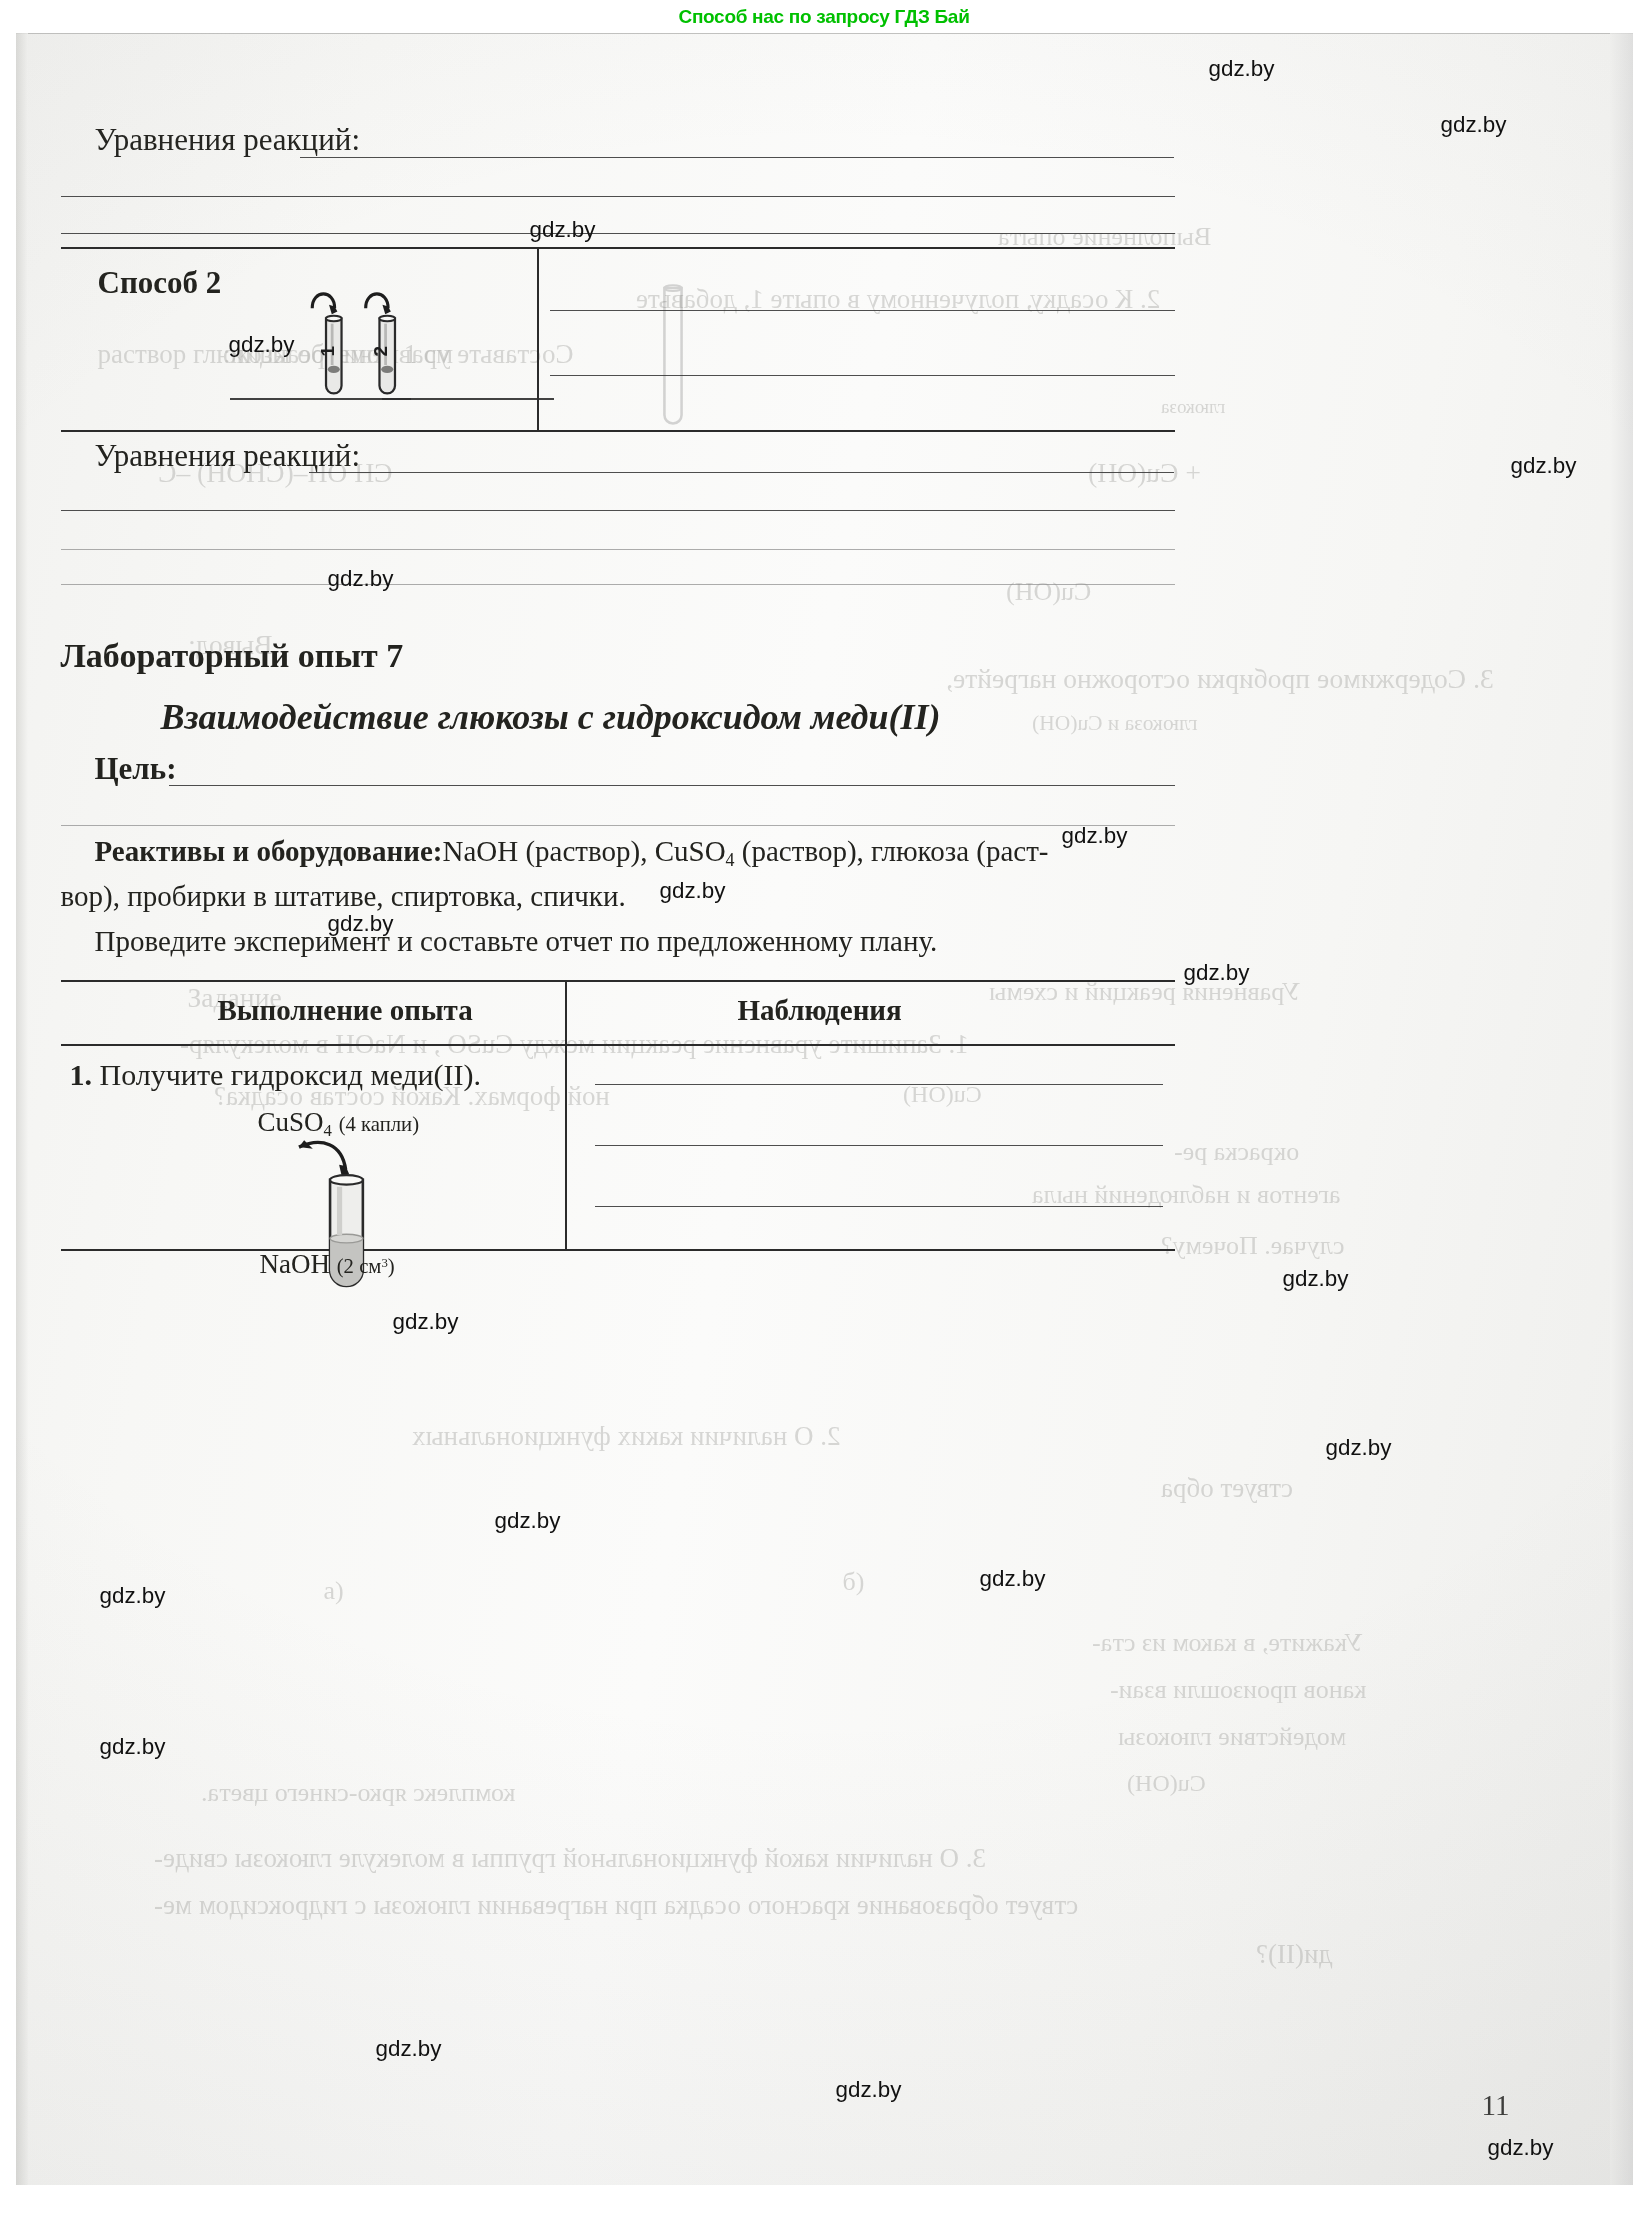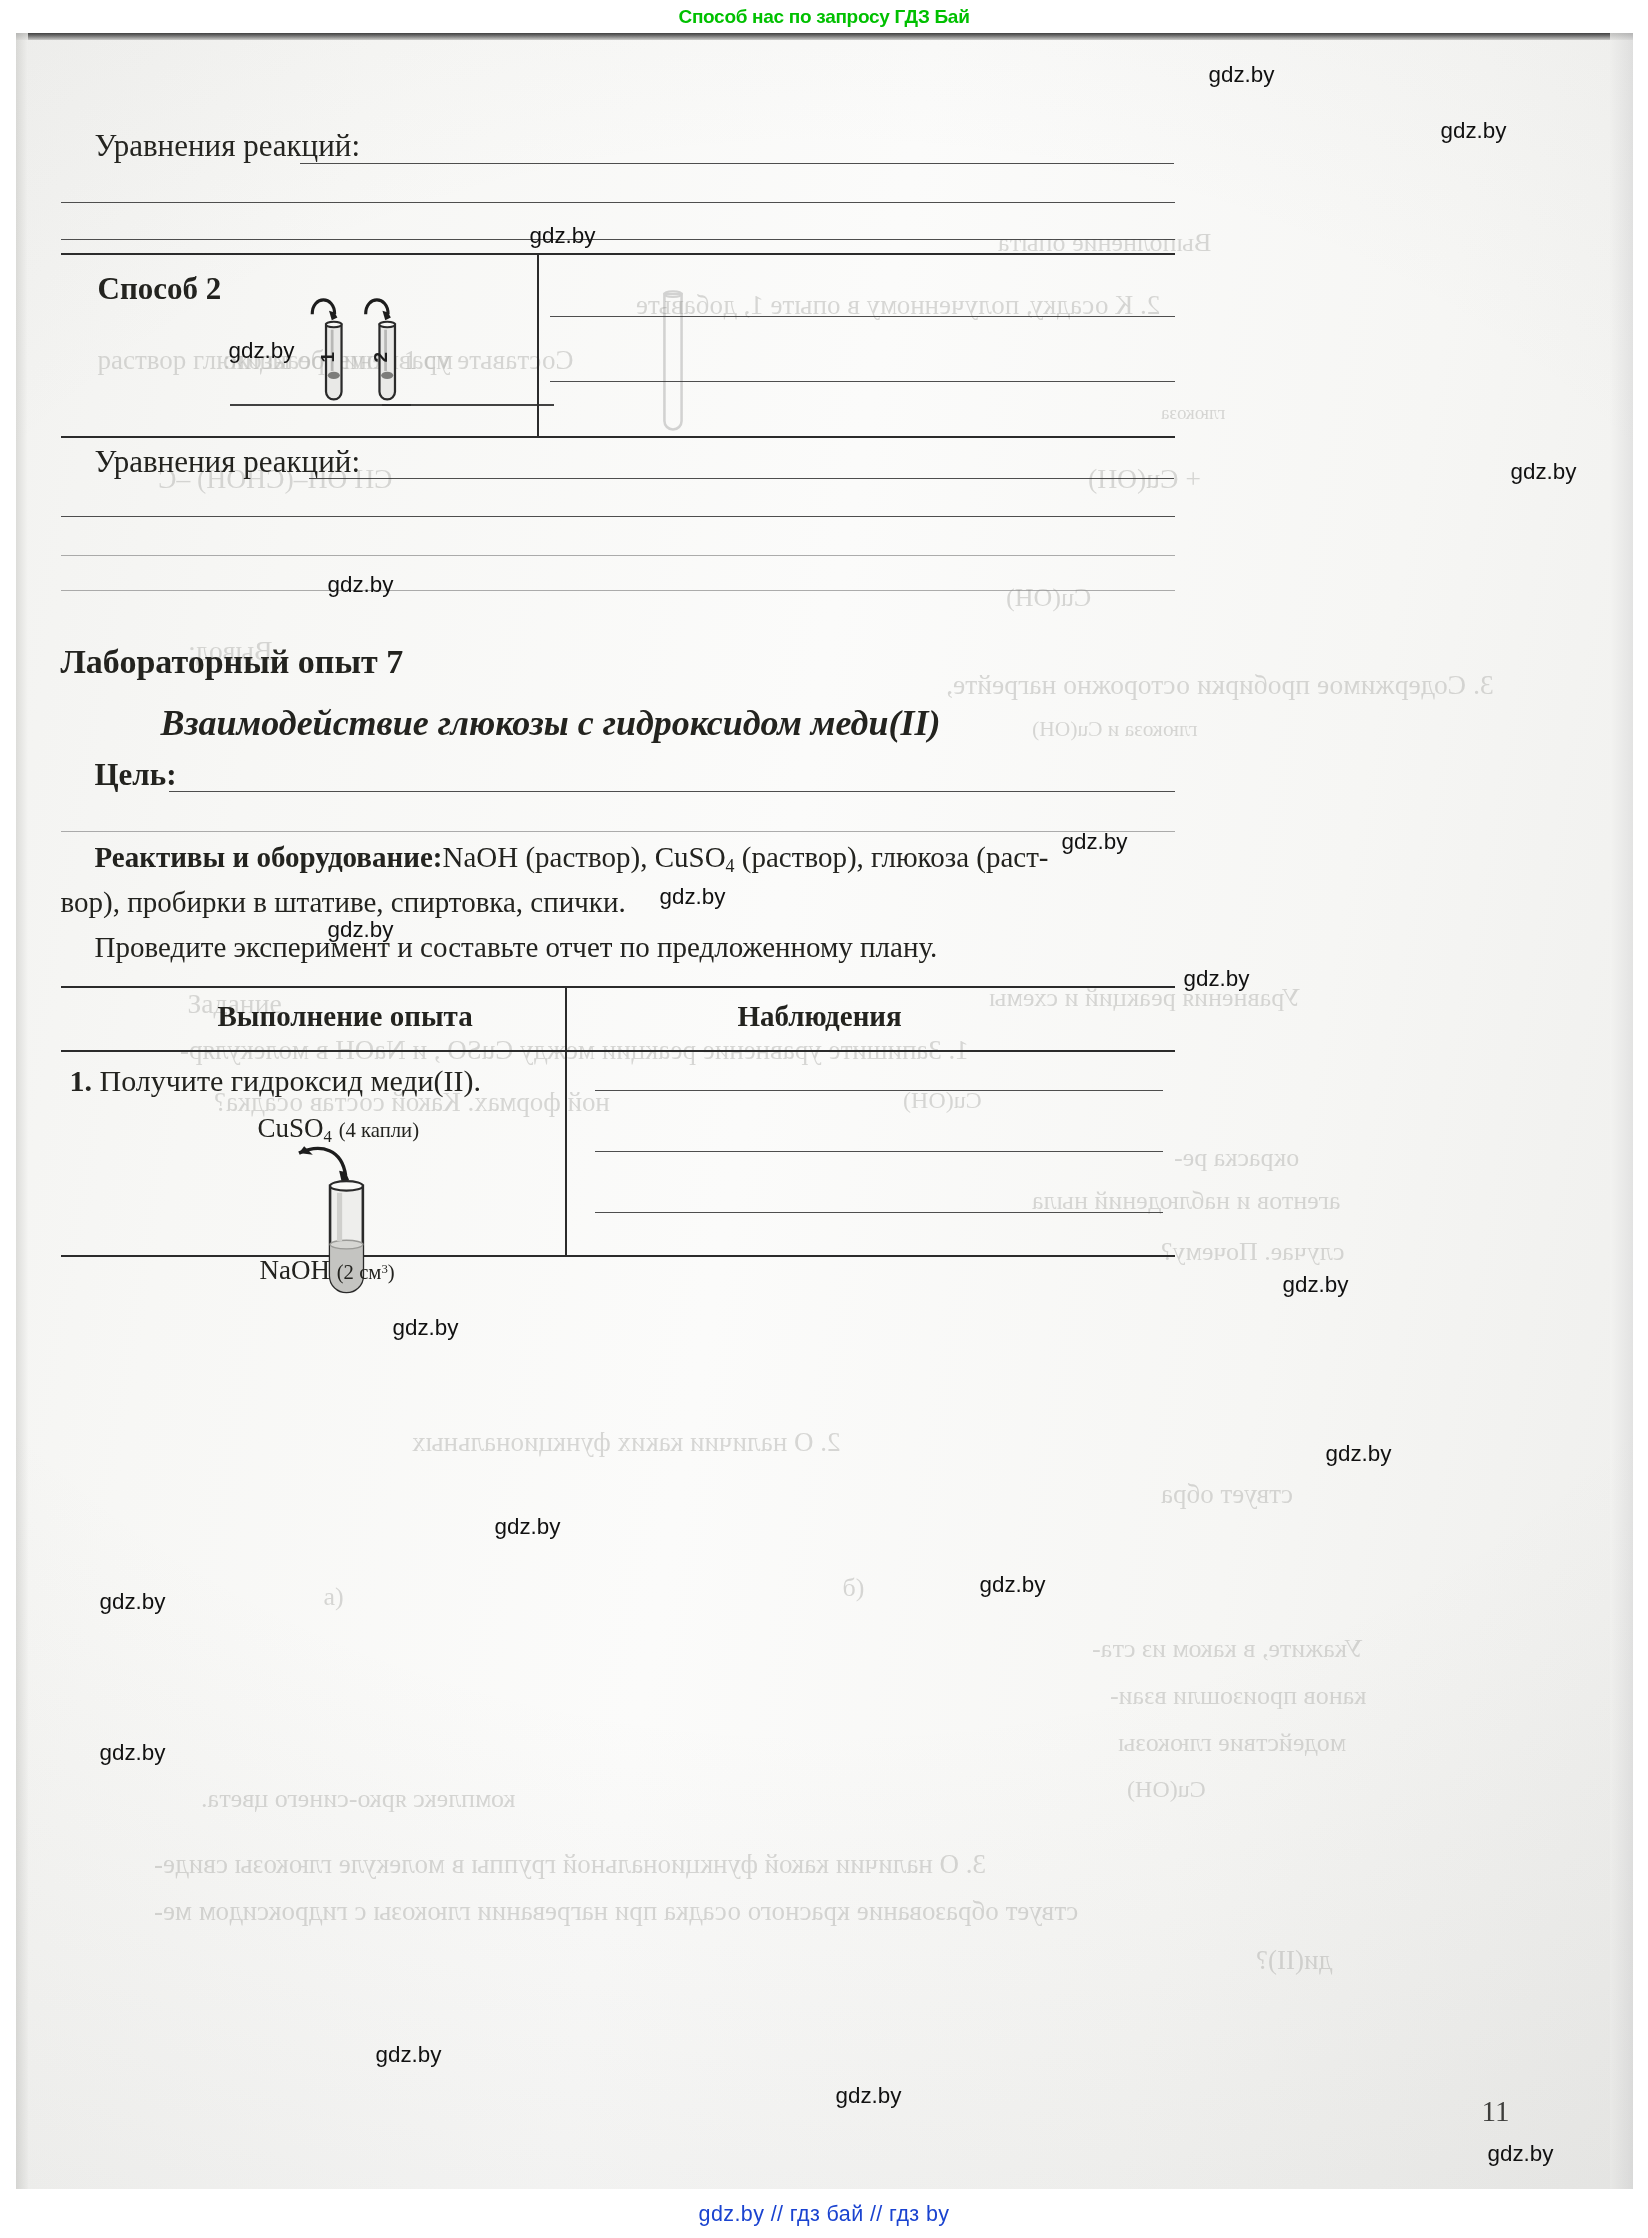--- a/index.html
+++ b/index.html
@@ -44,21 +44,21 @@
     color: #1a43d0;
     font-family: "Liberation Sans", sans-serif;
     font-size: 21.5px;
     letter-spacing: 0.4px;
     white-space: nowrap;
   }
 
   
   .scan {
     position: absolute;
-    left: 15.5px; top: 32px;
+    left: 15.5px; top: 26px;
     width: 1617px; height: 2159px;
     background:
       linear-gradient(100deg, #f2f2f0 0%, #f7f7f5 18%, #fbfbfa 46%, #f6f6f4 74%, #eeeeec 100%);
     overflow: hidden;
   }
   
   .scan-edge-top {
     position: absolute; left: 0; top: 0; width: 100%; height: 7.7px;
     background: linear-gradient(180deg,#1d1d1d 0%, #585858 40%, #c9c9c7 100%);
     opacity: .92;
@@ -342,18 +342,15 @@
           <div class="wm" style="left: 84px; top: 1708px; font-size: 22.4px;">gdz.by</div>
           <div class="wm" style="left: 360px; top: 2010px; font-size: 22.4px;">gdz.by</div>
           <div class="wm" style="left: 820px; top: 2051px; font-size: 22.4px;">gdz.by</div>
           <div class="wm" style="left: 1472px; top: 2109px; font-size: 22.4px;">gdz.by</div>
         </div>
 
     </div>
     <div class="scan-vignette"></div>
   </div>
 
-  <div class="footer-bar">
-    <span class="footer-text">gdz.by  //  гдз бай  //  гдз by</span>
-  </div>
 
 </div>
 
 
 </body></html>

